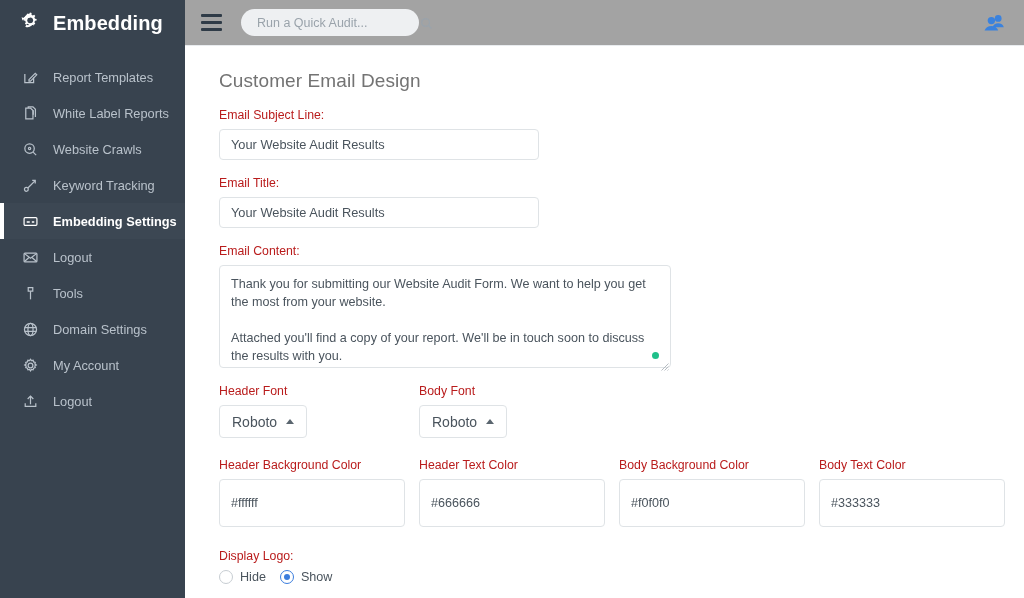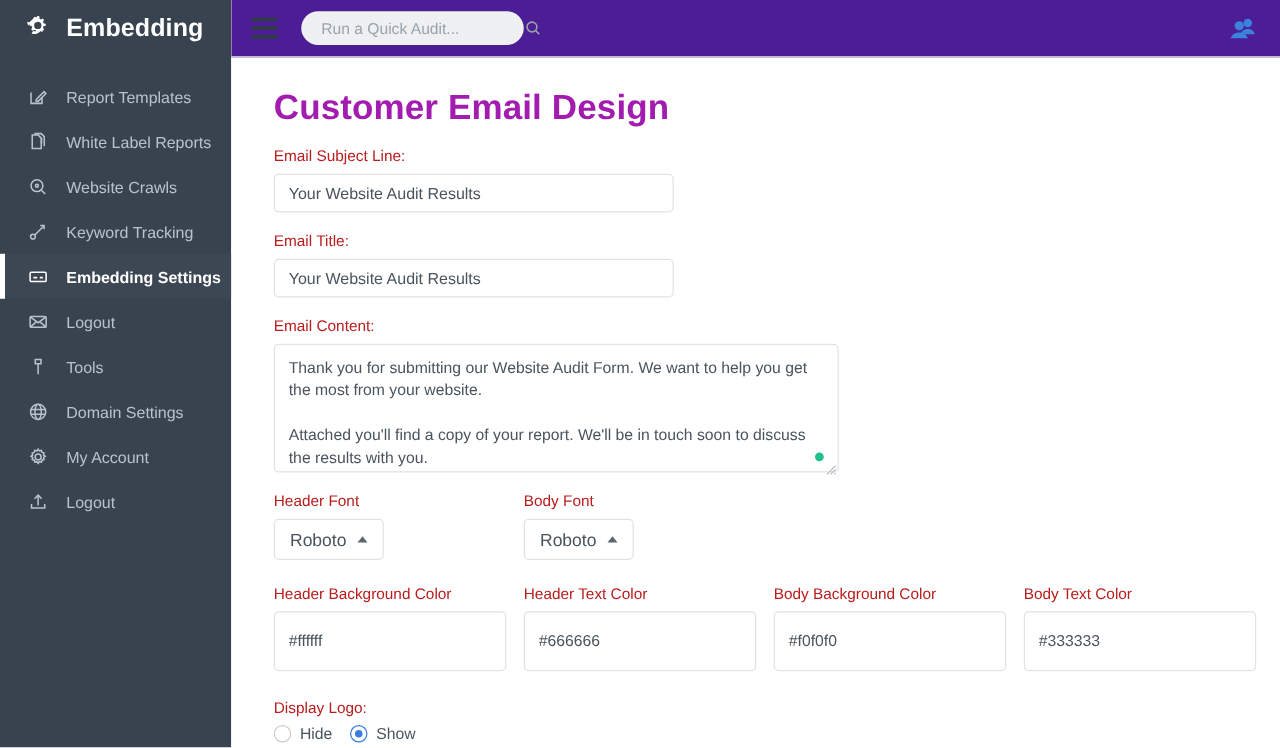--- a/index.html
+++ b/index.html
@@ -59,21 +59,21 @@
     flex: 1; height: 598px;
     display: flex; flex-direction: column;
     background: #ffffff;
     overflow: hidden;
   }
   .topbar {
     height: 46px; min-height: 46px;
     border-bottom: 1px solid #e9ecef;
     display: flex; align-items: center;
     padding: 0 18px 0 16px;
-    background: #4c1d95;
+    background: #a3a3a3;
   }
   .hamburger {
     width: 22px; height: 22px; flex: 0 0 22px;
     display: flex; flex-direction: column; justify-content: center; gap: 4px;
     cursor: pointer; margin-right: 18px;
   }
   .hamburger span {
     display: block; height: 3px; width: 21px;
     background: #2f3b47; border-radius: 1px;
   }
@@ -93,21 +93,21 @@
   .search-ico { flex: 0 0 13px; width: 13px; height: 13px; color: #9aa3ab; }
   .topbar-spacer { flex: 1; }
   .users-ico { width: 24px; height: 20px; cursor: pointer; }
 
   
   .content {
     flex: 1; overflow: hidden;
     padding: 24px 0 0 34px;
   }
   .page-title {
-    font-size: 28px; color: #a21caf; font-weight: 700;
+    font-size: 19px; color: #737373; font-weight: 400;
     margin: 0 0 16px 0; letter-spacing: .1px;
   }
   .field-label {
     font-size: 12.3px; color: #b91c1c;
     margin-bottom: 7px;
   }
   .field-block { margin-bottom: 16px; }
   .txt-input {
     display: block;
     width: 320px; height: 31px;

